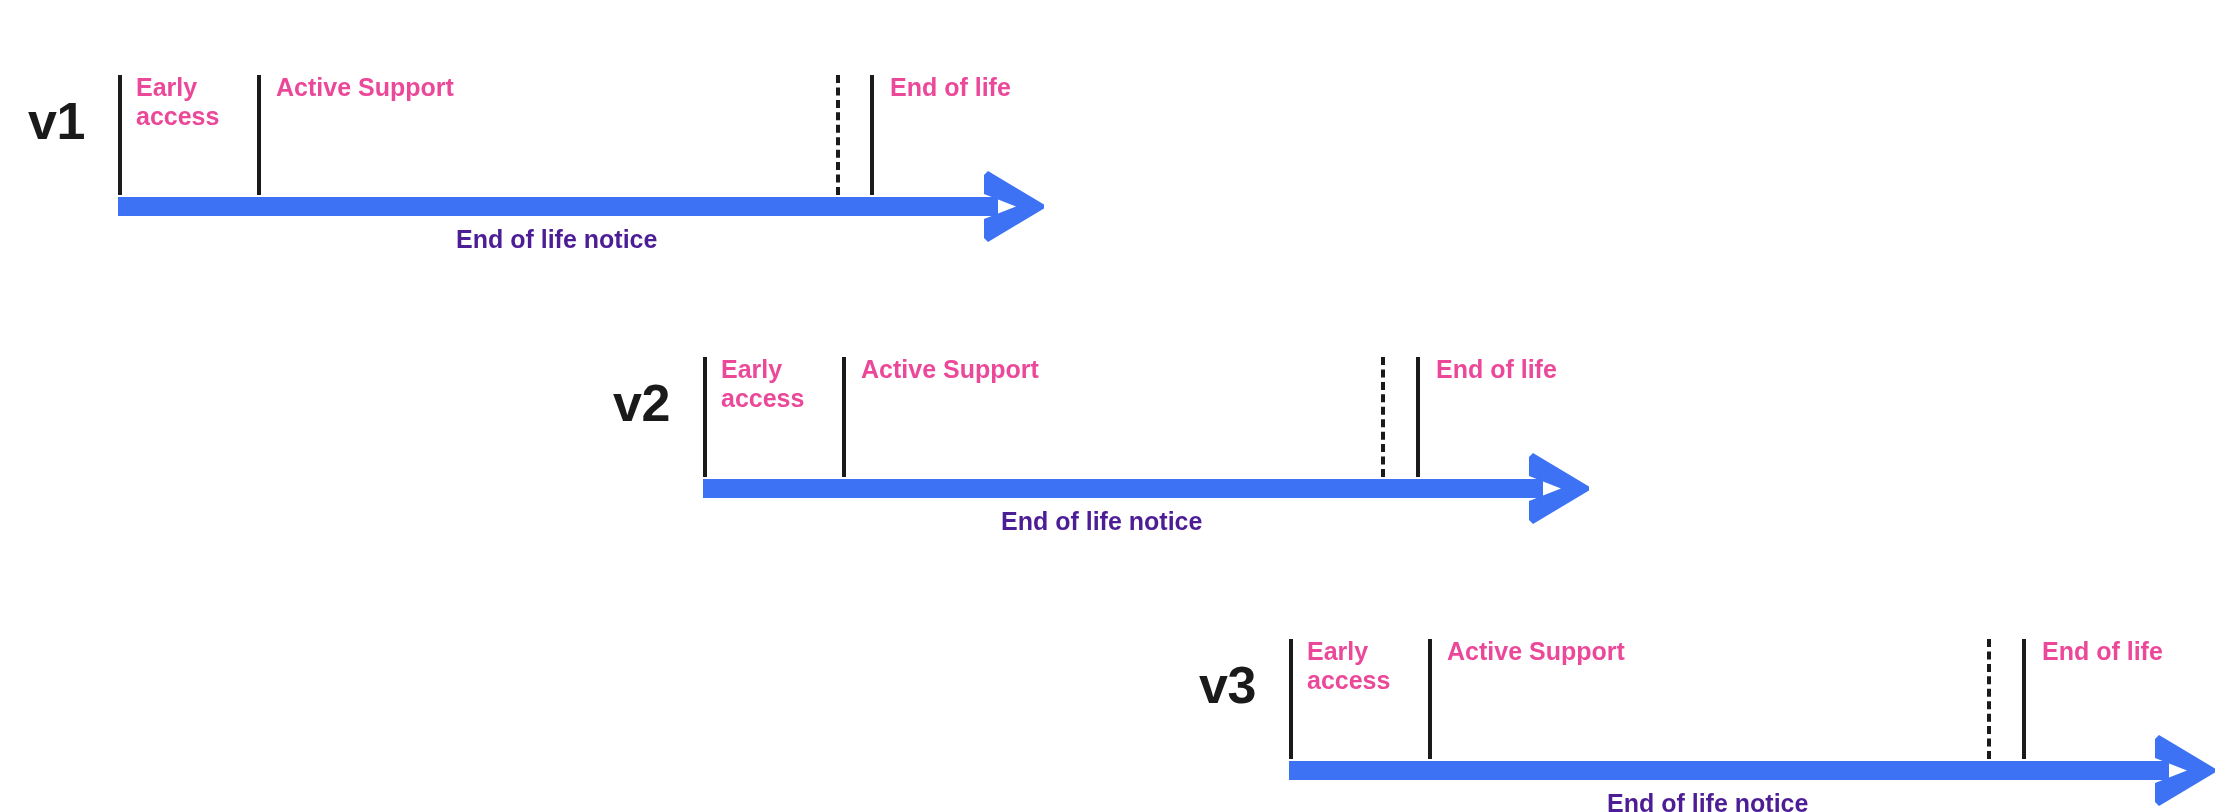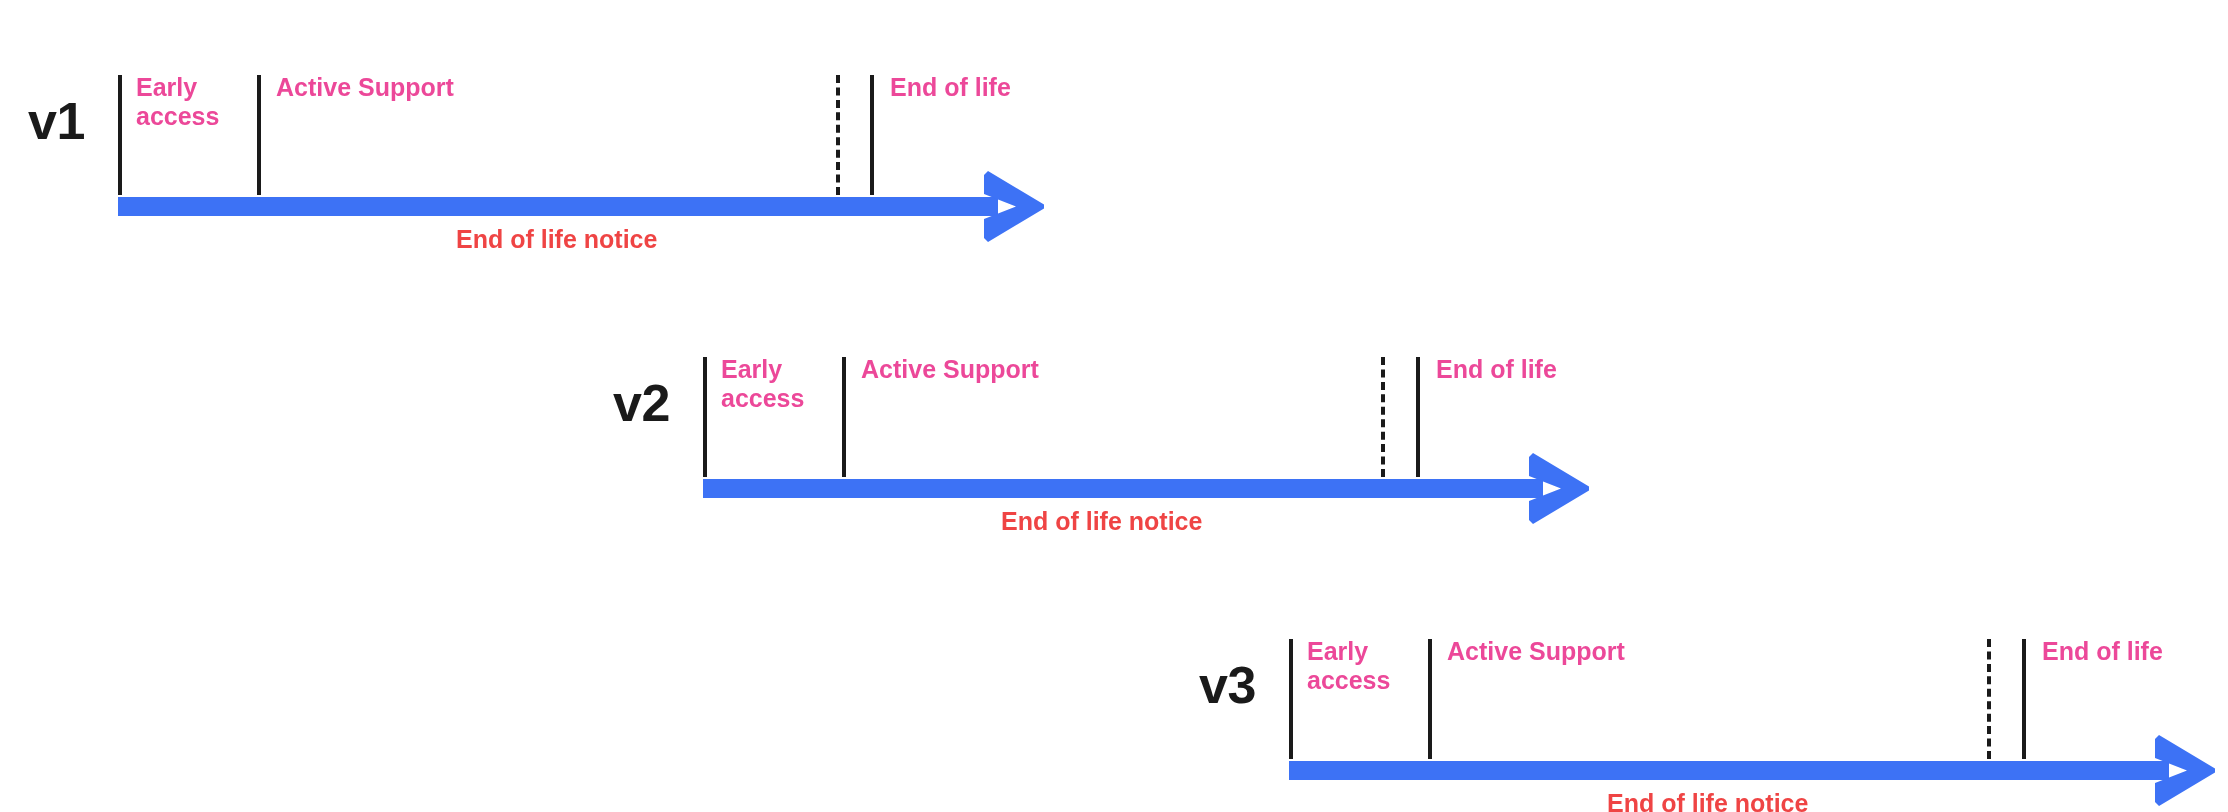--- a/index.html
+++ b/index.html
@@ -87,21 +87,21 @@
     height: 71px;
   }
   .arrow-head svg { display: block; }
 
   
   .notice-label {
     position: absolute;
     top: 178px;
     font-size: 25px;
     font-weight: 700;
-    color: #ef4444;
+    color: #4c1d95;
     white-space: nowrap;
   }
 </style>
 </head>
 <body>
 
 <div id="diagram">
 
   <div class="timeline-row" style="left:28px; top:18px; width:1000px;">
 

